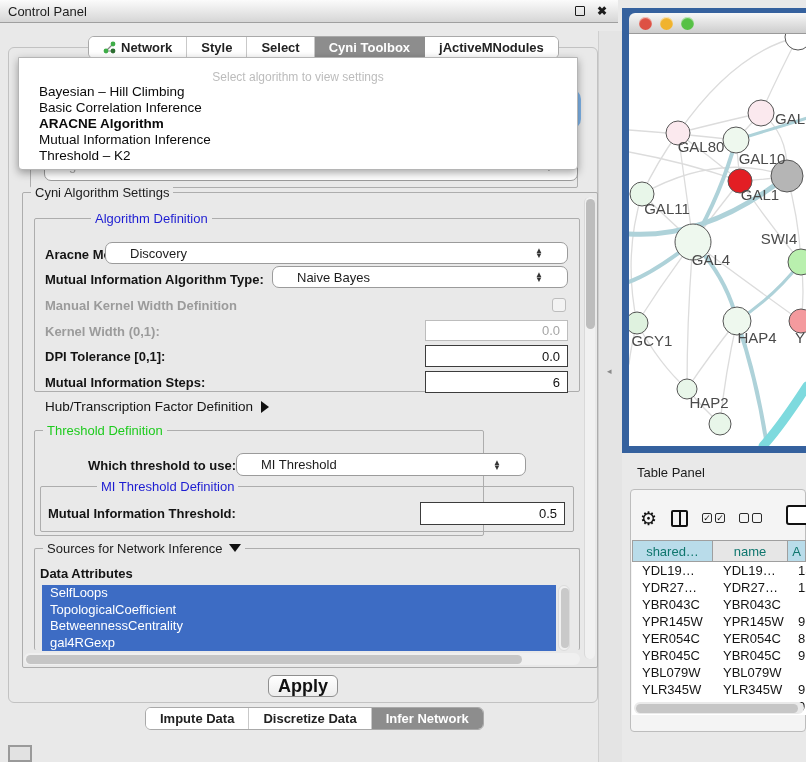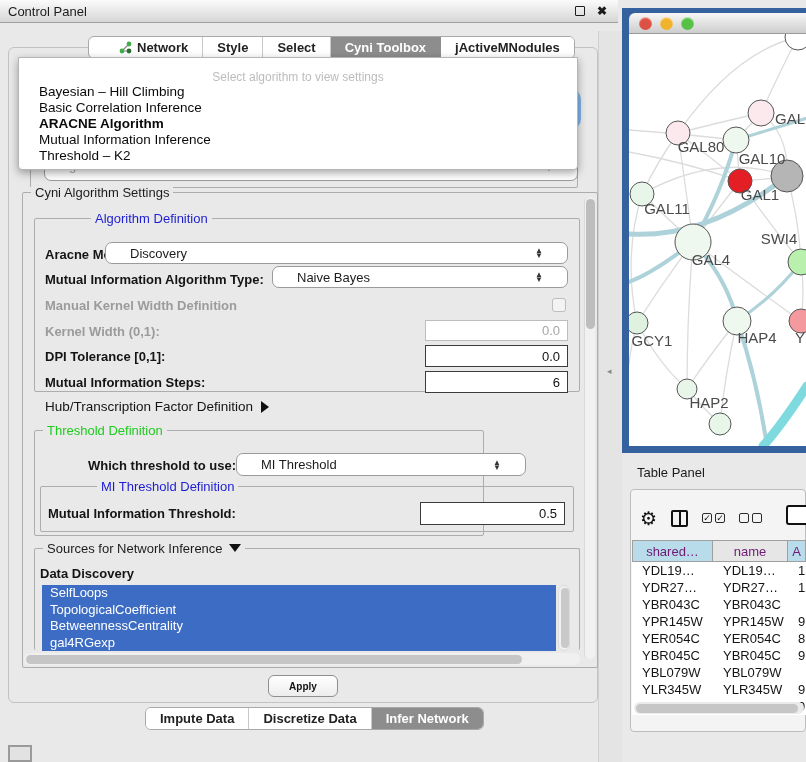--- a/index.html
+++ b/index.html
@@ -12,21 +12,21 @@
     background:linear-gradient(#fbfbfb,#d6d6d6); border-bottom:1px solid #9f9f9f;
     display:flex; align-items:center; padding:0 8px; }
   #cp-title { font-size:13px; color:#1c1c1c; }
   #cp-titlebar .spacer { flex:1; }
   .tb-icon { width:16px; height:16px; display:flex; align-items:center; justify-content:center;
     color:#1c1c1c; font-size:12px; margin-left:6px; cursor:default; }
   .float-glyph { width:10px; height:10px; border:1.6px solid #1c1c1c; border-radius:1px; }
 
   
   .tabstrip { display:flex; background:#ffffff; border:1px solid #a9a9a9; border-radius:6px; overflow:hidden; height:23px; }
-  #top-tabs { left:88; top:36; left:88px; top:36px;padding-left:16px; }
+  #top-tabs { left:88; top:36; left:88px; top:36px; }
   .tab { display:flex; align-items:center; gap:5px; padding:0 14px; font-size:13px; font-weight:bold;
     color:#222; border-right:1px solid #c9c9c9; background:#fff; white-space:nowrap; }
   .tab:last-child { border-right:none; }
   .tab.selected { background:#8d8d8d; color:#fff; border-right-color:#8d8d8d; }
 
   
   #cp-content { left:8px; top:47px; width:590px; height:656px;
     background:#e9e9e9; border:1px solid #c2c2c2; border-radius:6px; }
 
   
@@ -69,21 +69,21 @@
   
   #attr-list { position:absolute; left:42px; top:585px; width:514px; height:66px; background:#fff; overflow:hidden; }
   .attr-item { height:16.5px; line-height:16.5px; background:#3d6cc4; color:#fff; font-size:13px; padding-left:8px; }
   #attr-vscroll { position:absolute; left:558px; top:585px; width:12px; height:66px; background:#f0f0f0; border:1px solid #dcdcdc; border-radius:6px; }
   #attr-vscroll .thumb { position:absolute; left:1.5px; top:2px; width:8px; height:60px; background:#c9c9c9; border-radius:5px; }
   #settings-hscroll { position:absolute; left:24px; top:653px; width:556px; height:12px; background:#f0f0f0; border-radius:6px; }
   #settings-hscroll .thumb { position:absolute; left:2px; top:1.5px; width:496px; height:9px; background:#c6c6c6; border-radius:5px; }
 
   
   #apply-btn { left:268px; top:675px; width:70px; height:22px; background:linear-gradient(#ffffff,#ededed);
-    border:1px solid #8f8f8f; border-radius:6px; font-size:10px; font-weight:bold; color:#111;
+    border:1px solid #8f8f8f; border-radius:6px; font-size:18px; font-weight:bold; color:#111;
     display:flex; align-items:center; justify-content:center; }
   #bottom-tabs { left:145px; top:707px; }
 
   
   #splitter { left:598px; top:31px; width:24px; height:731px; background:#e4e4e4; border-left:1px solid #cfcfcf; }
   #splitter-grip { left:607px; top:366px; font-size:9px; color:#8a8a8a; }
 
   
   #net-frame { left:622px; top:8px; width:184px; height:445px; background:#35619e; }
   #net-titlebar { left:629px; top:13px; width:177px; height:21px;
@@ -99,21 +99,21 @@
   #table-toolbar { left:640px; top:500px; width:166px; height:36px; display:flex; align-items:center; gap:14px; }
   .gear { font-size:19px; color:#111; line-height:1; }
   .panes { width:17px; height:17px; border:2px solid #111; border-radius:2px; position:relative; }
   .panes::after { content:""; position:absolute; left:6px; top:0; width:2px; height:13px; background:#111; }
   .cbpair { display:flex; gap:3px; }
   .minibox { width:10px; height:10px; border:1.5px solid #2a2a2a; border-radius:2px; font-size:9px; line-height:9px; text-align:center; color:#111; }
   .partial-icon { position:absolute; left:786px; top:505px; width:26px; height:20px; border:2.5px solid #111; border-radius:3px; background:#fff; }
 
   #ytable { position:absolute; left:632px; top:540px; width:174px; }
   #ytable .hrow { display:flex; height:22px; }
-  #ytable .hcell { border:1px solid #9f9f9f; border-left:none; background:#e6e6e6; font-size:13px; color:#701a75;
+  #ytable .hcell { border:1px solid #9f9f9f; border-left:none; background:#e6e6e6; font-size:13px; color:#0f766e;
     display:flex; align-items:center; justify-content:center; }
   #ytable .hcell.hl { background:#b9dcea; }
   #ytable .hcell:first-child { border-left:1px solid #9f9f9f; }
   #ytable .row { display:flex; height:17px; background:#fff; }
   #ytable .cell { font-size:13px; color:#141414; padding-left:10px; display:flex; align-items:center; white-space:nowrap; overflow:hidden; }
   #table-hscroll { position:absolute; left:634px; top:702px; width:170px; height:12px; background:#eaeaea; border-radius:6px; }
   #table-hscroll .thumb { position:absolute; left:2px; top:1.5px; width:162px; height:9px; background:#c6c6c6; border-radius:5px; }
 
   
   #topleft-tick { left:1px; top:0; width:1px; height:8px; background:#8a8a8a; }
@@ -240,21 +240,21 @@
     <span class="gtitle blue">MI Threshold Definition</span>
   </div>
   <span class="flabel" style="left:48px; top:506px;">Mutual Information Threshold:</span>
   <div class="tfield" style="left:420px; top:502px; width:145px; height:23px;">
     <span>0.5</span>
   </div>
 
   <div class="group" style="left:34px; top:548px; width:546px; height:102px; border-bottom:none;">
     <span class="gtitle"><span>Sources for Network Inference</span><span class="arrow-down"></span></span>
   </div>
-  <span class="flabel" style="left:40px; top:566px;">Data Discovery</span>
+  <span class="flabel" style="left:40px; top:566px;">Data Attributes</span>
   <div id="attr-list">
       <div class="attr-item" style="background: rgb(61, 108, 196);">SelfLoops</div>
       <div class="attr-item" style="background: rgb(61, 108, 196);">TopologicalCoefficient</div>
       <div class="attr-item" style="background: rgb(61, 108, 196);">BetweennessCentrality</div>
       <div class="attr-item" style="background: rgb(61, 108, 196);">gal4RGexp</div>
     </div>
   <div id="attr-vscroll">
       <div class="thumb"></div>
     </div>
   <div id="settings-hscroll">

